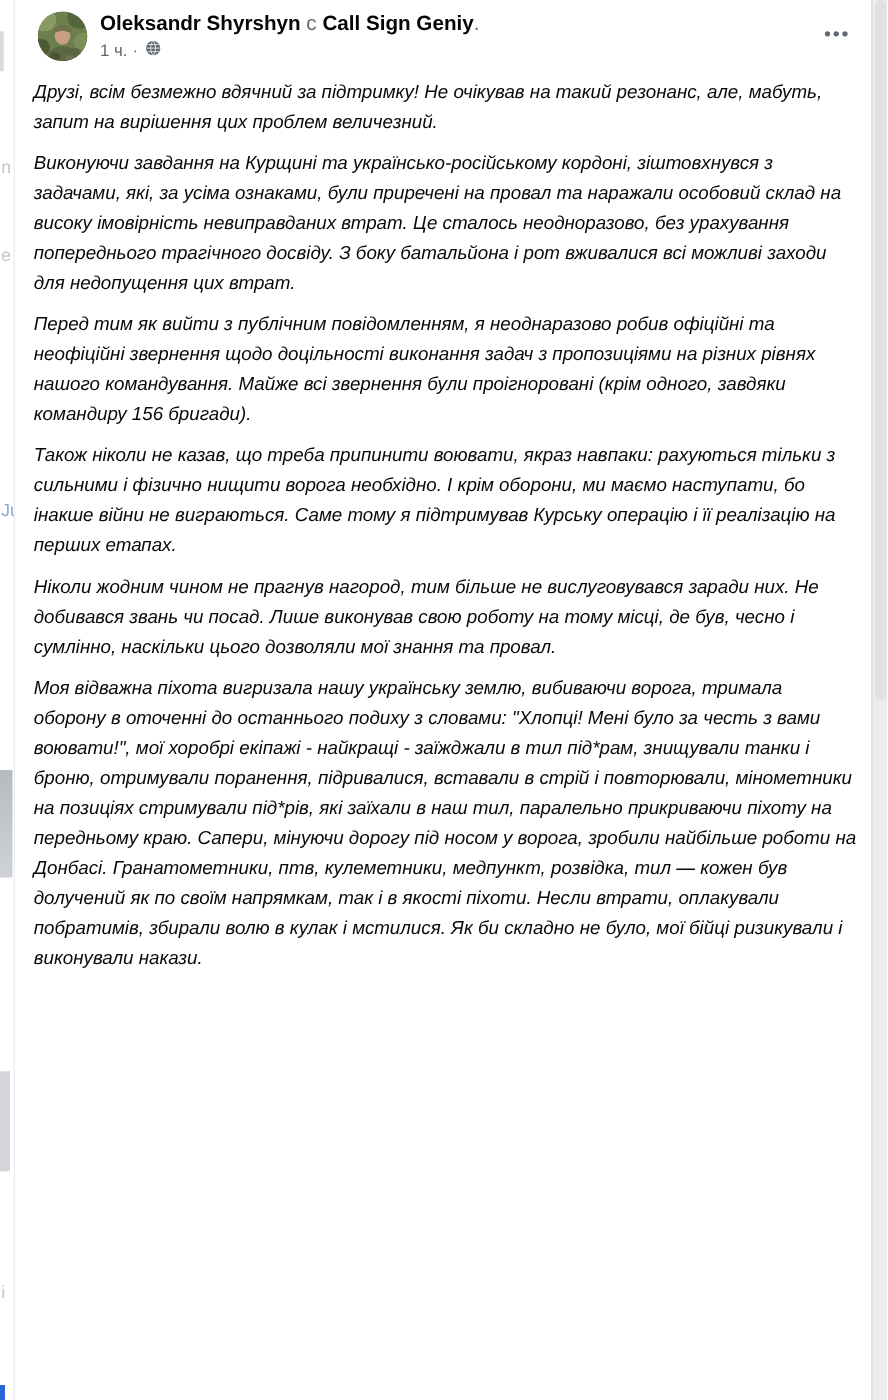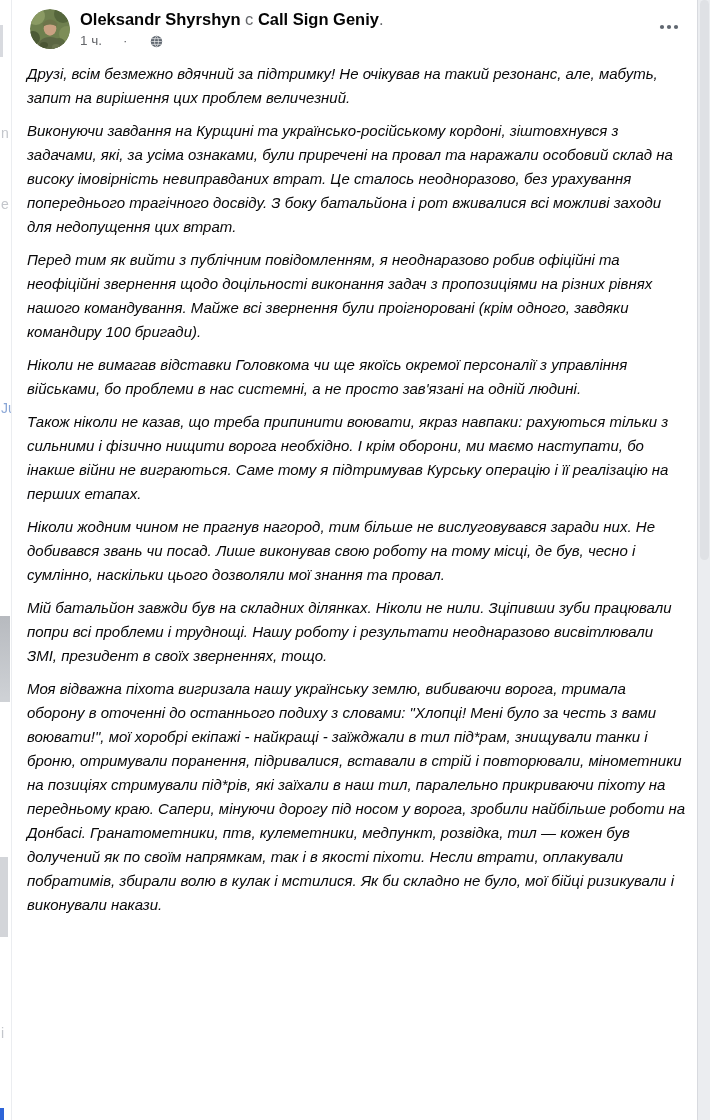--- a/index.html
+++ b/index.html
@@ -19,21 +19,21 @@
                background:#ffffff; z-index:2; }
 
   .post-header { display:flex; align-items:flex-start; padding:9px 14px 0 17px; position:relative; }
   .avatar-wrap { width:40px; height:40px; border-radius:50%; overflow:hidden; flex:0 0 40px;
                  box-shadow:0 0 0 1px rgba(0,0,0,.08) inset; }
   .header-text { margin-left:10px; padding-top:0; flex:1; min-width:0; }
   .name-line { font-size:16.5px; line-height:21px; color:#050505; }
   .name-line .strong { font-weight:700; color:#050505; cursor:pointer; }
   .name-line .connector { font-weight:400; color:#65676b; }
   .name-line .period { color:#65676b; }
-  .meta-line { display:flex; align-items:center; gap:21px; font-size:13.5px; color:#65676b;
+  .meta-line { display:flex; gap:4px; font-size:13.5px; color:#65676b;
                line-height:18px; margin-top:2px; }
   .meta-line a { color:#65676b; text-decoration:none; }
   .globe { display:inline-block; width:13px; height:13px; margin-left:1px; }
 
   .menu-btn { position:absolute; top:14px; right:12px; width:32px; height:26px; border:none;
               background:transparent; border-radius:16px; display:flex; align-items:center;
               justify-content:center; cursor:pointer; }
 
   .post-body { padding:12px 11px 0 14px;font-style:italic; }
   .post-paragraph { font-size:15px; line-height:24px; color:#080809; margin:0 0 9px 0;
@@ -108,25 +108,23 @@
           <circle cx="3" cy="3" r="2.1" fill="#606770"></circle>
           <circle cx="10" cy="3" r="2.1" fill="#606770"></circle>
           <circle cx="17" cy="3" r="2.1" fill="#606770"></circle>
         </svg>
       </button>
     </div>
 
     <div class="post-body">
         <p class="post-paragraph">Друзі, всім безмежно вдячний за підтримку! Не очікував на такий резонанс, але, мабуть, запит на вирішення цих проблем величезний.</p>
         <p class="post-paragraph">Виконуючи завдання на Курщині та українсько-російському кордоні, зіштовхнувся з задачами, які, за усіма ознаками, були приречені на провал та наражали особовий склад на високу імовірність невиправданих втрат. Це сталось неодноразово, без урахування попереднього трагічного досвіду. З боку батальйона і рот вживалися всі можливі заходи для недопущення цих втрат.</p>
-        <p class="post-paragraph">Перед тим як вийти з публічним повідомленням, я неоднаразово робив офіційні та неофіційні звернення щодо доцільності виконання задач з пропозиціями на різних рівнях нашого командування. Майже всі звернення були проігноровані (крім одного, завдяки командиру 100 бригади).</p>
-        <p class="post-paragraph">Ніколи не вимагав відставки Головкома чи ще якоїсь окремої персоналії з управління військами, бо проблеми в нас системні, а не просто зав'язані на одній людині.</p>
+        <p class="post-paragraph">Перед тим як вийти з публічним повідомленням, я неоднаразово робив офіційні та неофіційні звернення щодо доцільності виконання задач з пропозиціями на різних рівнях нашого командування. Майже всі звернення були проігноровані (крім одного, завдяки командиру 156 бригади).</p>
         <p class="post-paragraph">Також ніколи не казав, що треба припинити воювати, якраз навпаки: рахуються тільки з сильними і фізично нищити ворога необхідно. І крім оборони, ми маємо наступати, бо інакше війни не виграються. Саме тому я підтримував Курську операцію і її реалізацію на перших етапах.</p>
         <p class="post-paragraph">Ніколи жодним чином не прагнув нагород, тим більше не вислуговувався заради них. Не добивався звань чи посад. Лише виконував свою роботу на тому місці, де був, чесно і сумлінно, наскільки цього дозволяли мої знання та провал.</p>
-        <p class="post-paragraph">Мій батальйон завжди був на складних ділянках. Ніколи не нили. Зціпивши зуби працювали попри всі проблеми і труднощі. Нашу роботу і результати неоднаразово висвітлювали ЗМІ, президент в своїх зверненнях, тощо.</p>
         <p class="post-paragraph">Моя відважна піхота вигризала нашу українську землю, вибиваючи ворога, тримала оборону в оточенні до останнього подиху з словами: "Хлопці! Мені було за честь з вами воювати!", мої хоробрі екіпажі - найкращі - заїжджали в тил під*рам, знищували танки і броню, отримували поранення, підривалися, вставали в стрій і повторювали, мінометники на позиціях стримували під*рів, які заїхали в наш тил, паралельно прикриваючи піхоту на передньому краю. Сапери, мінуючи дорогу під носом у ворога, зробили найбільше роботи на Донбасі. Гранатометники, птв, кулеметники, медпункт, розвідка, тил — кожен був долучений як по своїм напрямкам, так і в якості піхоти. Несли втрати, оплакували побратимів, збирали волю в кулак і мстилися. Як би складно не було, мої бійці ризикували і виконували накази.</p>
       </div>
   </div>
 
   <div class="right-gutter">
     <div class="scroll-thumb"></div>
   </div>
 
 </div>
 

